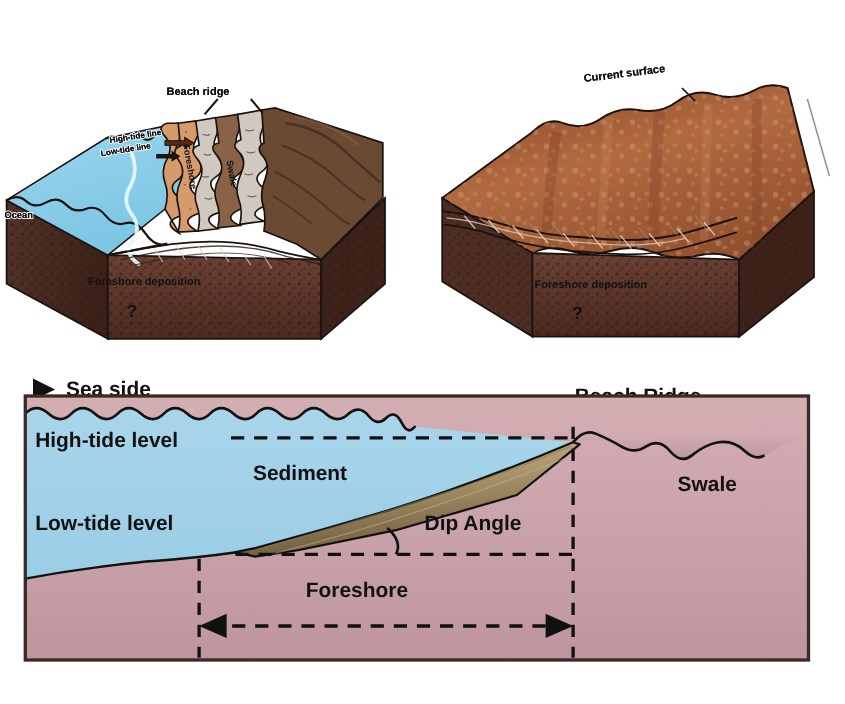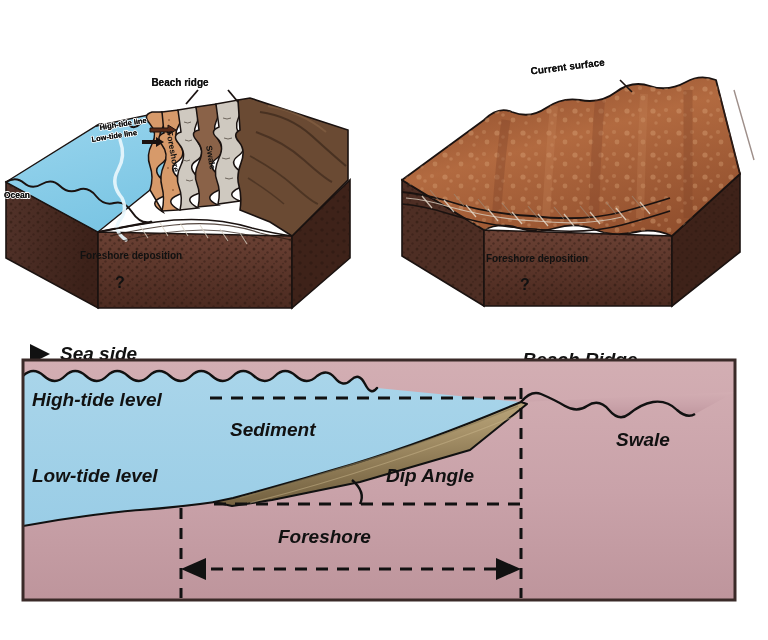--- a/index.html
+++ b/index.html
@@ -18,21 +18,21 @@
     position: absolute;
     inset: 0;
     width: 768px;
     height: 640px;
   }
   .panel {
     position: absolute;
   }
   #block-left   { left: 0px;   top: 40px;  width: 380px; height: 285px; }
   #block-right  { left: 388px; top: 40px;  width: 380px; height: 285px; }
-  #cross-section{ left: 0px;   top: 330px; width: 768px; height: 300px; font-style: italic; }
+  #cross-section{ left: 0px;   top: 330px; width: 768px; height: 300px; }
 
   svg { display: block; overflow: visible; }
 
   .lbl {
     font-family: "Liberation Sans", sans-serif;
     font-weight: bold;
     fill: #111111;
     paint-order: stroke fill;
   }
   .lbl-sm   { font-size: 8.5px; }

